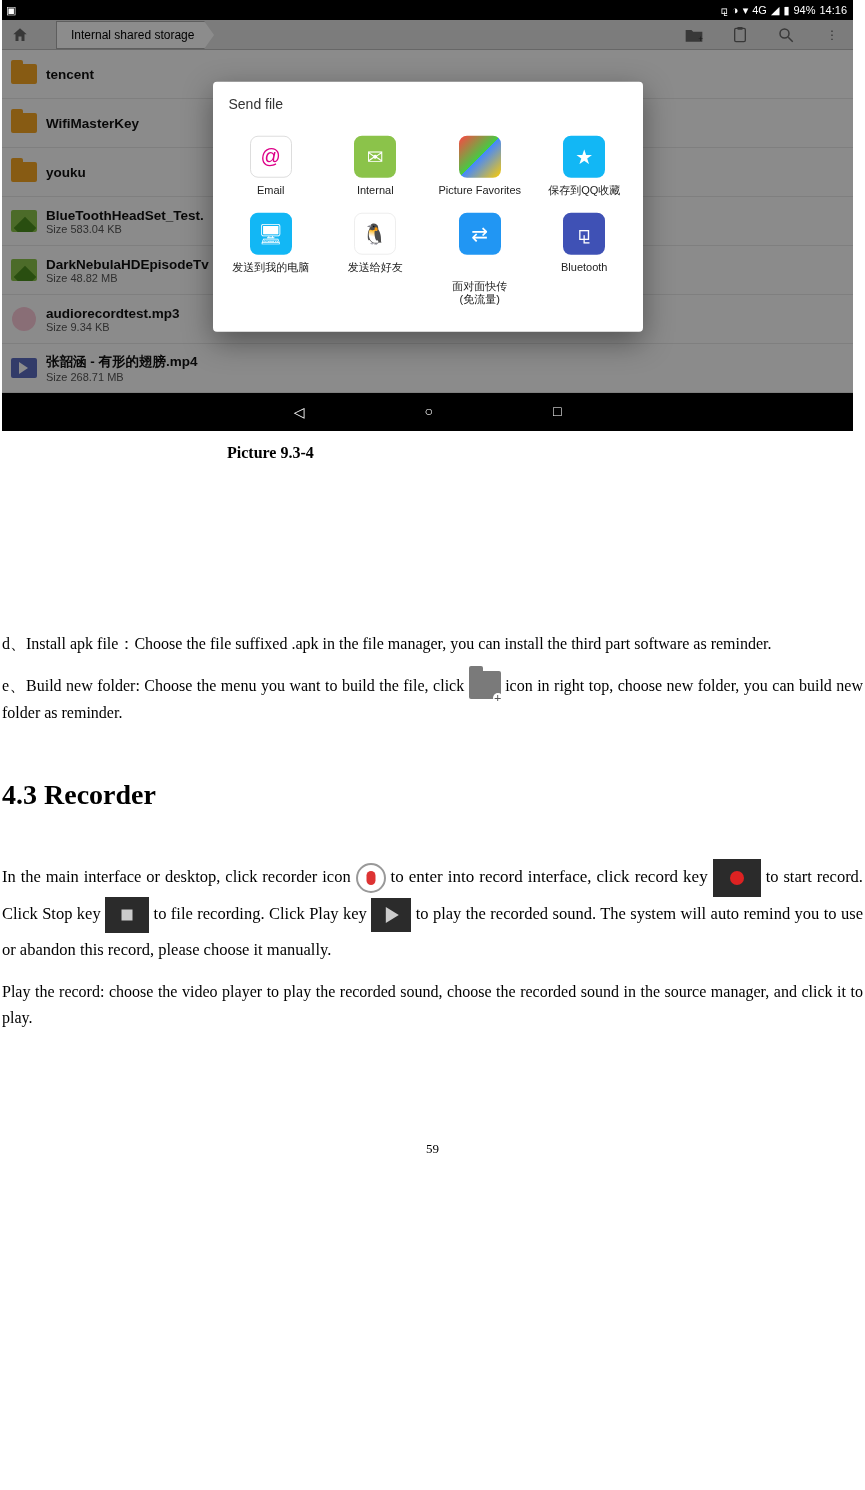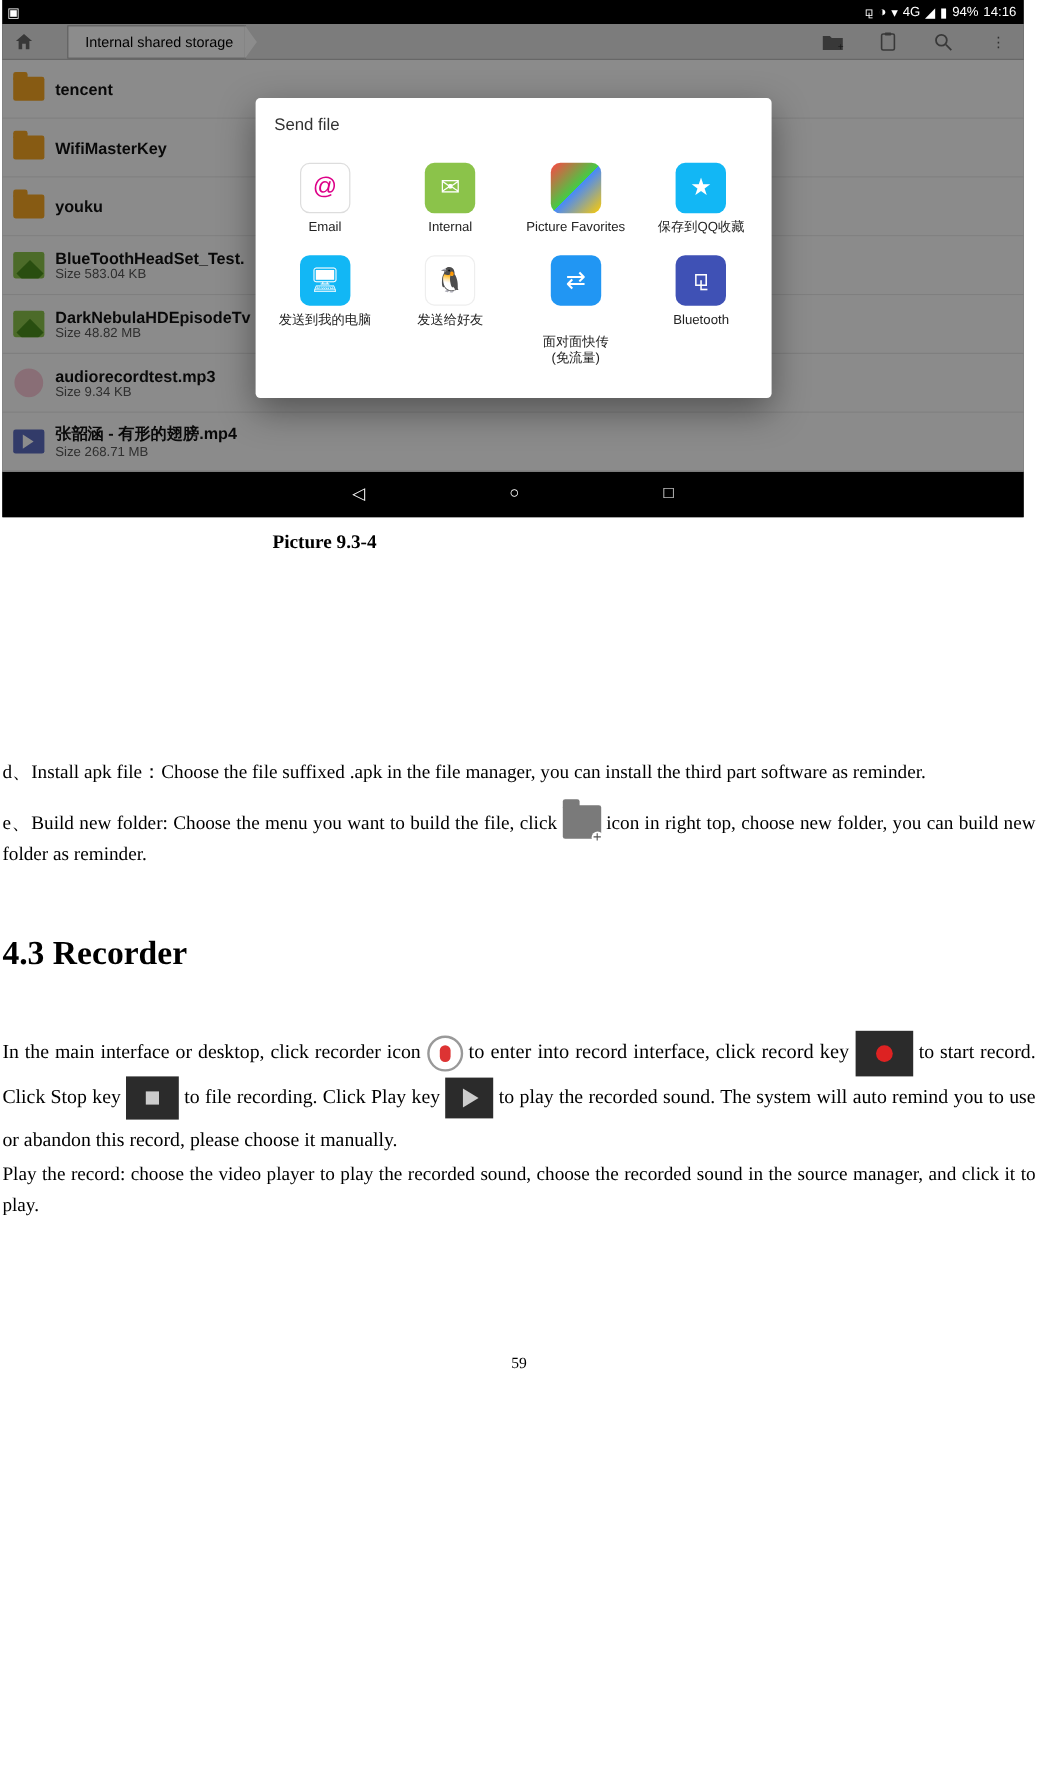--- a/index.html
+++ b/index.html
@@ -44,21 +44,21 @@
   .navbar .nb{ color:#fff; font-size:14px;}
   
   
   .doc{ padding: 0 2px; font-size:16px; line-height:1.45; }
   .caption{ font-weight:bold; padding:10px 0 0 225px; font-size:16px;}
   .gap{ height:140px;}
   .para{ margin-top:28px; text-align:justify;}
   .para.e-item{ margin-top:18px;}
   .h2{ font-size:28px; font-weight:bold; margin-top:50px;}
   .body2{ margin-top:44px; font-size:16.5px; line-height:2.0; text-align:justify;}
-  .body3{ margin-top:0; font-size:16px; line-height:1.6; text-align:justify;}
+  .body3{ margin-top:13px; font-size:16px; line-height:1.6; text-align:justify;}
   
   .inline-ic{ display:inline-block; vertical-align:middle; position:relative;}
   .ic-folder-add{ width:32px;height:28px; background:#7a7a7a; border-radius:2px; position:relative; top:-2px;}
   .ic-folder-add::before{content:"";position:absolute;top:-5px;left:0;width:14px;height:7px;background:#7a7a7a;border-radius:2px 2px 0 0;}
   .ic-folder-add::after{content:"+";position:absolute;right:-2px;bottom:-4px;color:#555;font-size:13px;font-weight:bold;background:#fff;border-radius:50%;width:10px;height:10px;line-height:10px;text-align:center;}
   .ic-recorder{ width:30px;height:30px; border:2px solid #999; border-radius:50%;}
   .ic-recorder::after{content:"";position:absolute;left:50%;top:50%;transform:translate(-50%,-50%);width:9px;height:14px;background:#d33; border-radius:5px;}
   .ic-record{ width:48px;height:38px; background:#2b2b2b;}
   .ic-record::after{content:"";position:absolute;left:50%;top:50%;transform:translate(-50%,-50%);width:14px;height:14px;background:#d22;border-radius:50%;}
   .ic-stop{ width:44px;height:36px; background:#2b2b2b;}

